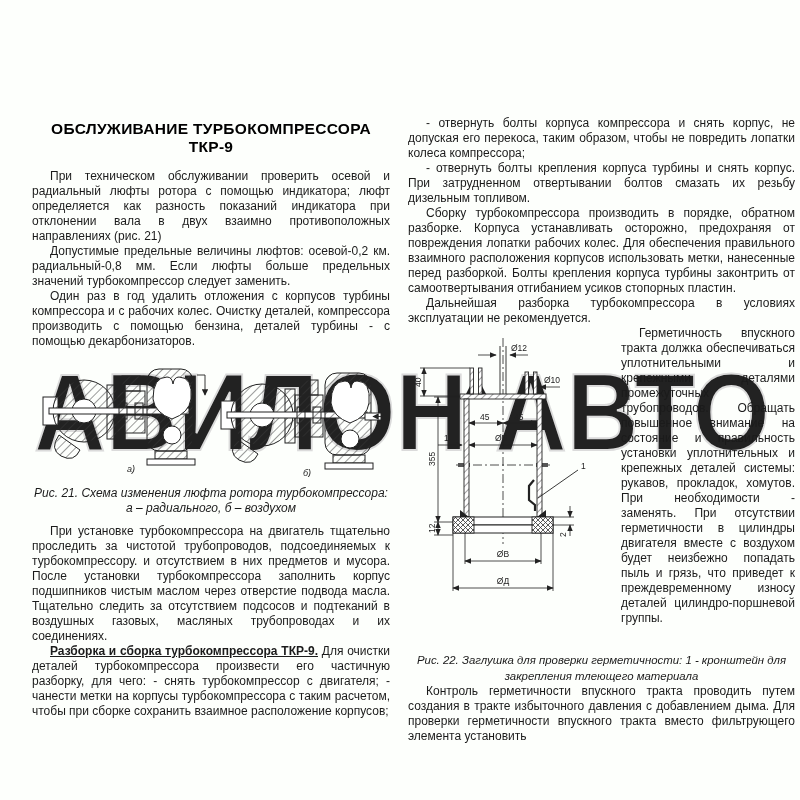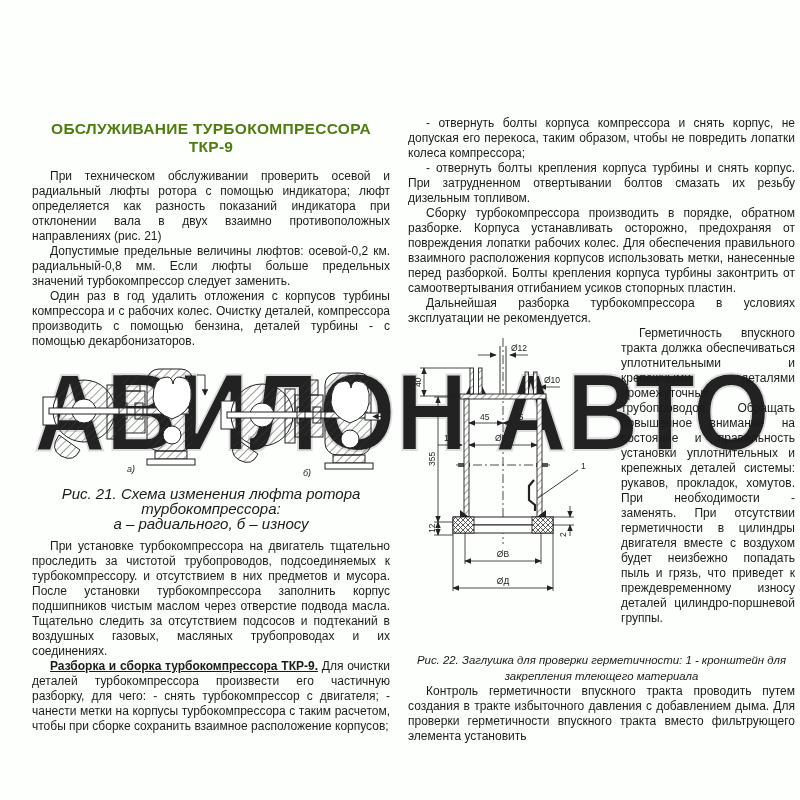--- a/index.html
+++ b/index.html
@@ -2,26 +2,26 @@
 <html><head>
 <meta charset="utf-8">
 <style>
   html,body{margin:0;padding:0;}
   body{width:800px;height:800px;background:#fdfffc;font-family:"Liberation Sans",sans-serif;color:#1b1b1b;}
   .page{position:relative;width:800px;height:800px;overflow:hidden;background:#fdfffc;}
   .watermark{position:absolute;left:0;top:338px;z-index:0;}
   .col{position:absolute;z-index:1;}
   .col-left{left:32px;top:120px;width:358px;}
   .col-right{left:408px;top:116px;width:387px;}
-  h1.doc-h{font-size:15.5px;font-weight:bold;text-align:center;letter-spacing:.3px;margin:0 0 13px 0;color:#4d7c0f;}
+  h1.doc-h{font-size:15.5px;font-weight:bold;text-align:center;letter-spacing:.3px;margin:0 0 13px 0;color:#000000;}
   h2.doc-h{font-size:15px;font-weight:bold;text-align:center;letter-spacing:.2px;margin:12px 0 14px 0;color:#111;}
   p.body-p{font-size:12px;line-height:15px;text-align:justify;text-indent:18px;margin:0;}
   .lead-bold{font-weight:bold;text-decoration:underline;}
   .fig21-wrap{margin-top:10px;text-align:center;}
-  .caption{font-style:italic;font-size:15px;line-height:15px;text-align:center;margin:5px 0 8px 0;}
+  .caption{font-style:italic;font-size:12px;line-height:15px;text-align:center;margin:5px 0 8px 0;}
   .caption-right{font-style:italic;font-size:11.4px;line-height:16px;text-align:center;margin:26px 0 0 0;}
   .after-fig{margin-top:6px;}
   .fig22-block{overflow:visible;}
   .fig22-svg{float:left;margin:4px 8px 0 0;}
   .bottom-p{clear:both;margin-top:16px;}
   svg text{fill:#222;font-family:"Liberation Sans",sans-serif;}
   .wf{fill:#ffffff;stroke:#222;stroke-width:1;}
   .hf{stroke:#222;stroke-width:1;}
   .dim{stroke:#222;stroke-width:.8;fill:none;}
   .thin{stroke:#222;stroke-width:.9;fill:none;}
@@ -77,21 +77,21 @@
         <g>
           <use href="#turboUnit" x="186" y="6"></use>
           <rect x="330" y="54" width="16" height="7" class="wf"></rect>
           <line x1="350" y1="57.5" x2="338" y2="57.5" class="thin" marker-end="url(#arrA)"></line>
         </g>
         <text x="92" y="113" font-size="9" font-style="italic">а)</text>
         <text x="268" y="117" font-size="9" font-style="italic">б)</text>
       </svg>
       <div class="caption">
         <span>Рис. 21. Схема изменения люфта ротора турбокомпрессора:</span><br>
-        <span>а – радиального, б – износу</span>
+        <span>а – радиального, б – воздухом</span>
       </div>
     </div>
 
     <p class="body-p after-fig">При установке турбокомпрессора на двигатель тщательно проследить за чистотой трубопроводов, подсоединяемых к турбокомпрессору. и отсутствием в них предметов и мусора. После установки турбокомпрессора заполнить корпус подшипников чистым маслом через отверстие подвода масла. Тщательно следить за отсутствием подсосов и подтеканий в воздушных газовых, масляных трубопроводах и их соединениях.</p>
     <p class="body-p"><span class="lead-bold">Разборка и сборка турбокомпрессора ТКР-9.</span><span> Для очистки деталей турбокомпрессора произвести его частичную разборку, для чего: - снять турбокомпрессор с двигателя; - чанести метки на корпусы турбокомпрессора с таким расчетом, чтобы при сборке сохранить взаимное расположение корпусов;</span></p>
   </div>
 
   <div class="col col-right">
     <p class="body-p">- отвернуть болты корпуса компрессора и снять корпус, не допуская его перекоса, таким образом, чтобы не повредить лопатки колеса компрессора;</p>
     <p class="body-p">- отвернуть болты крепления корпуса турбины и снять корпус. При затрудненном отвертывании болтов смазать их резьбу дизельным топливом.</p>

